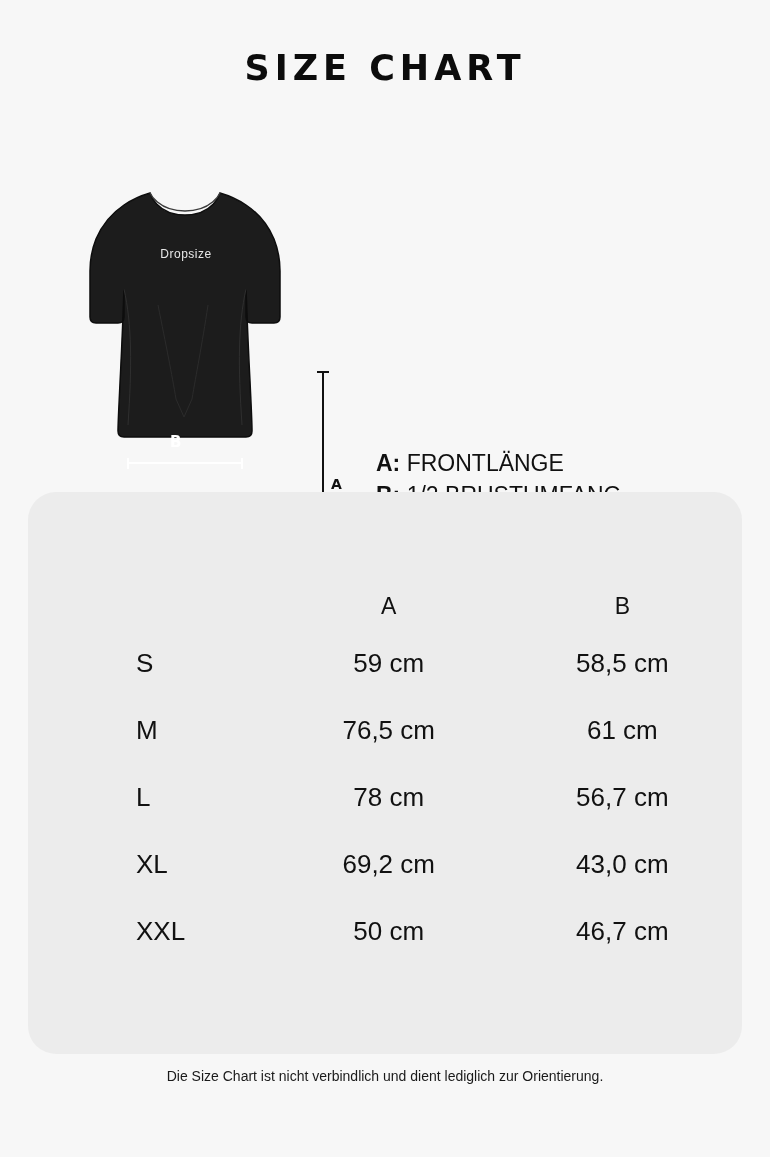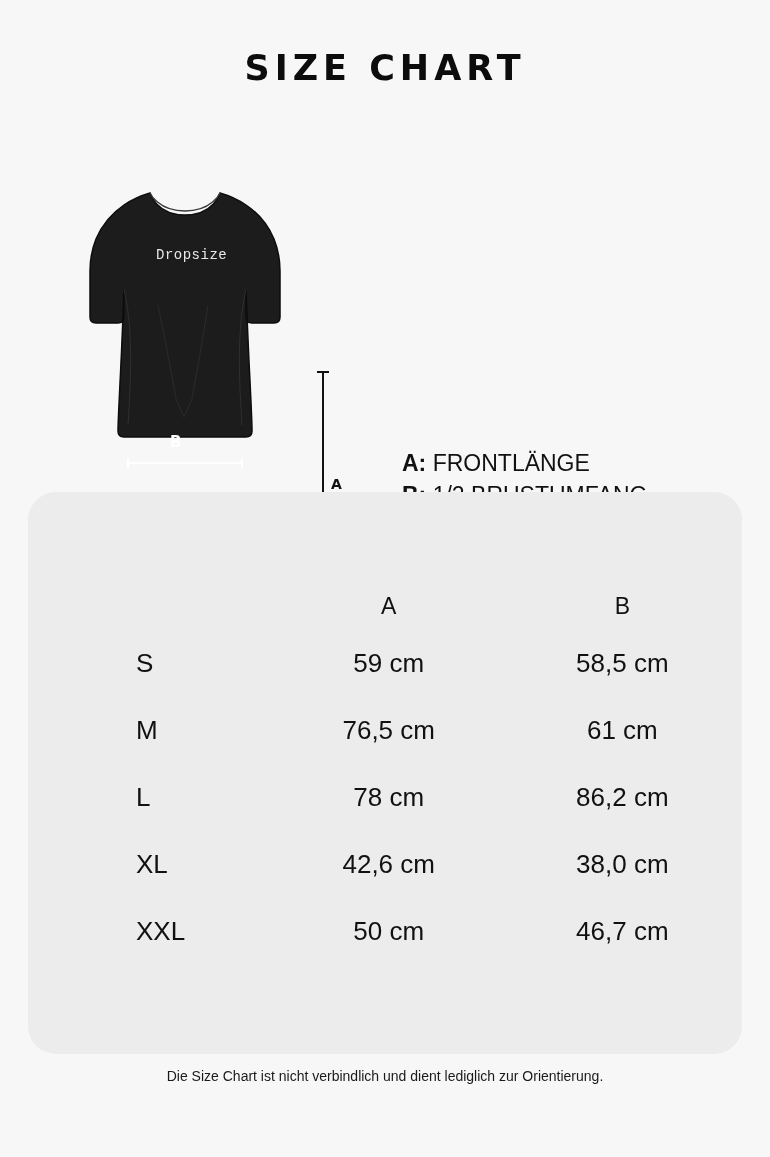--- a/index.html
+++ b/index.html
@@ -123,21 +123,21 @@
     font-weight: 700;
     color: #111111;
     background: #f7f7f7;
     padding: 3px 2px;
     font-family: "DejaVu Sans", sans-serif;
   }
 
   
   .legend {
     position: absolute;
-    left: 402px;
+    left: 376px;
     top: 272px;
     font-size: 23px;
     line-height: 32px;
     color: #111111;
   }
   .legend-row { white-space: nowrap; }
   .legend-key {
     font-weight: 700;
   }
 
@@ -215,21 +215,21 @@
     <div class="shirt-wrap">
       <svg class="shirt-svg" width="195" height="260" viewBox="0 0 195 260">
         <path d="M62 8 C62 8 48 12 36 20 C24 28 14 40 8 54 C4 64 2 78 2 86 L2 132 C2 136 4 138 8 138 L30 138 C34 138 36 136 36 132 L36 104 L36 104 C36 104 34 160 32 198 C31 220 30 238 30 246 C30 250 32 252 36 252 L158 252 C162 252 164 250 164 246 C164 236 163 218 162 196 C160 158 158 104 158 104 L158 132 C158 136 160 138 164 138 L186 138 C190 138 192 136 192 132 L192 86 C192 76 190 64 186 54 C180 40 170 28 158 20 C146 12 132 8 132 8 C132 8 126 30 97 30 C68 30 62 8 62 8 Z" fill="#1c1c1c" stroke="#0d0d0d" stroke-width="1.5"></path>
         <path d="M62 8 C62 8 70 26 97 26 C124 26 132 8 132 8" fill="none" stroke="#3a3a3a" stroke-width="1.4"></path>
         <path d="M36 104 C44 140 44 180 40 240" fill="none" stroke="#2f2f2f" stroke-width="1"></path>
         <path d="M158 104 C150 140 150 180 154 240" fill="none" stroke="#2f2f2f" stroke-width="1"></path>
         <path d="M70 120 C78 160 84 190 88 214" fill="none" stroke="#2b2b2b" stroke-width="1"></path>
         <path d="M120 120 C114 160 108 190 104 214" fill="none" stroke="#2b2b2b" stroke-width="1"></path>
         <path d="M88 214 L96 232 L104 214" fill="none" stroke="#2b2b2b" stroke-width="1"></path>
       </svg>
-      <div style="position:absolute;left:68px;top:62px;width:60px;text-align:center;color:#e8e8e8;font-size:14px;letter-spacing:0.5px;font-family:Liberation Mono, monospace;">Dropsize</div>
+      <div style="position:absolute;left:68px;top:62px;width:60px;text-align:center;color:#e8e8e8;font-size:12px;letter-spacing:0.5px;font-family:Liberation Sans, sans-serif;">Dropsize</div>
     </div>
 
     <div class="b-label">B</div>
     <div class="b-bar">
       <div class="line"></div>
       <div class="cap left"></div>
       <div class="cap right"></div>
     </div>
 
     <div class="a-bar">
@@ -268,26 +268,26 @@
           <td class="col-b">58,5 cm</td>
         </tr>
         <tr>
           <td class="col-size">M</td>
           <td class="col-a">76,5 cm</td>
           <td class="col-b">61 cm</td>
         </tr>
         <tr>
           <td class="col-size">L</td>
           <td class="col-a">78 cm</td>
-          <td class="col-b">86,2 cm</td>
+          <td class="col-b">56,7 cm</td>
         </tr>
         <tr>
           <td class="col-size">XL</td>
-          <td class="col-a">42,6 cm</td>
-          <td class="col-b">38,0 cm</td>
+          <td class="col-a">69,2 cm</td>
+          <td class="col-b">43,0 cm</td>
         </tr>
         <tr>
           <td class="col-size">XXL</td>
           <td class="col-a">50 cm</td>
           <td class="col-b">46,7 cm</td>
         </tr>
       </tbody>
     </table>
   </div>
 

